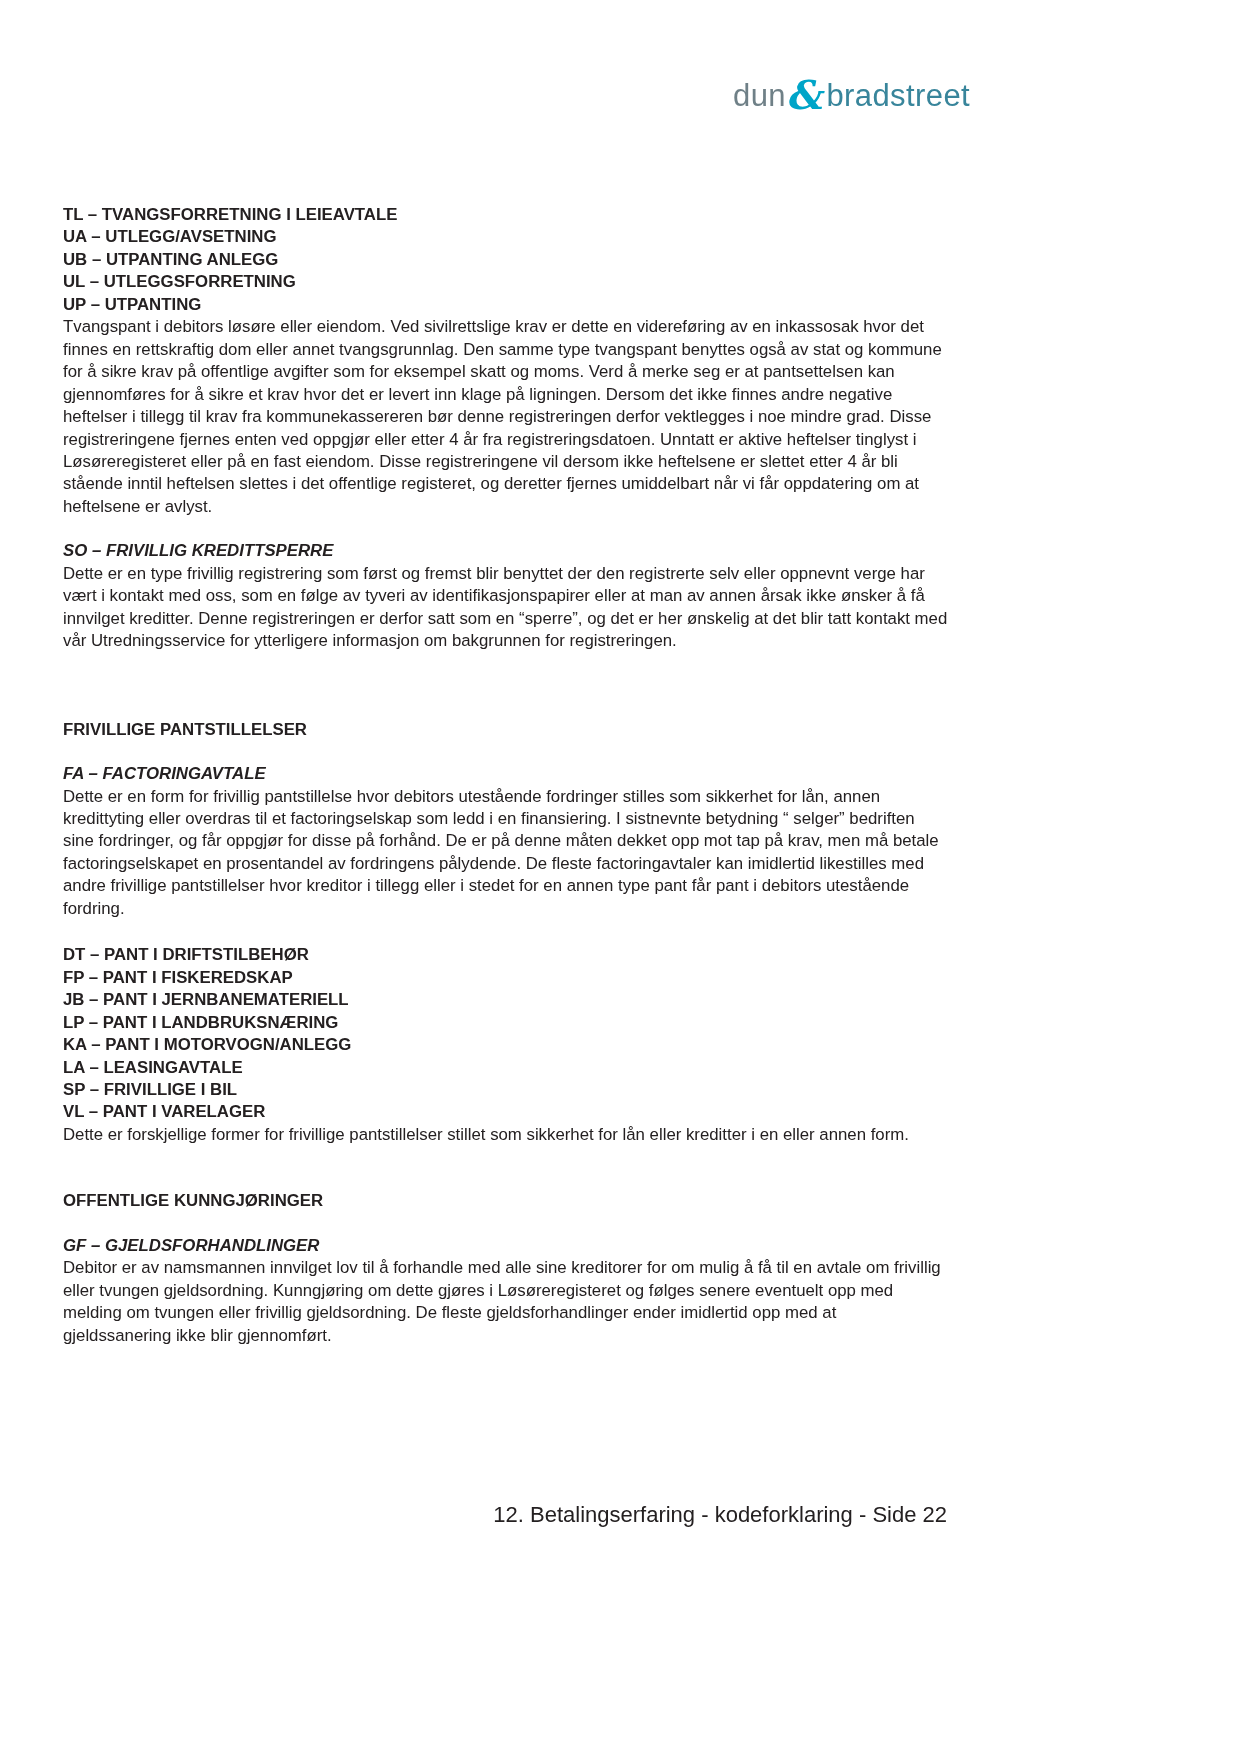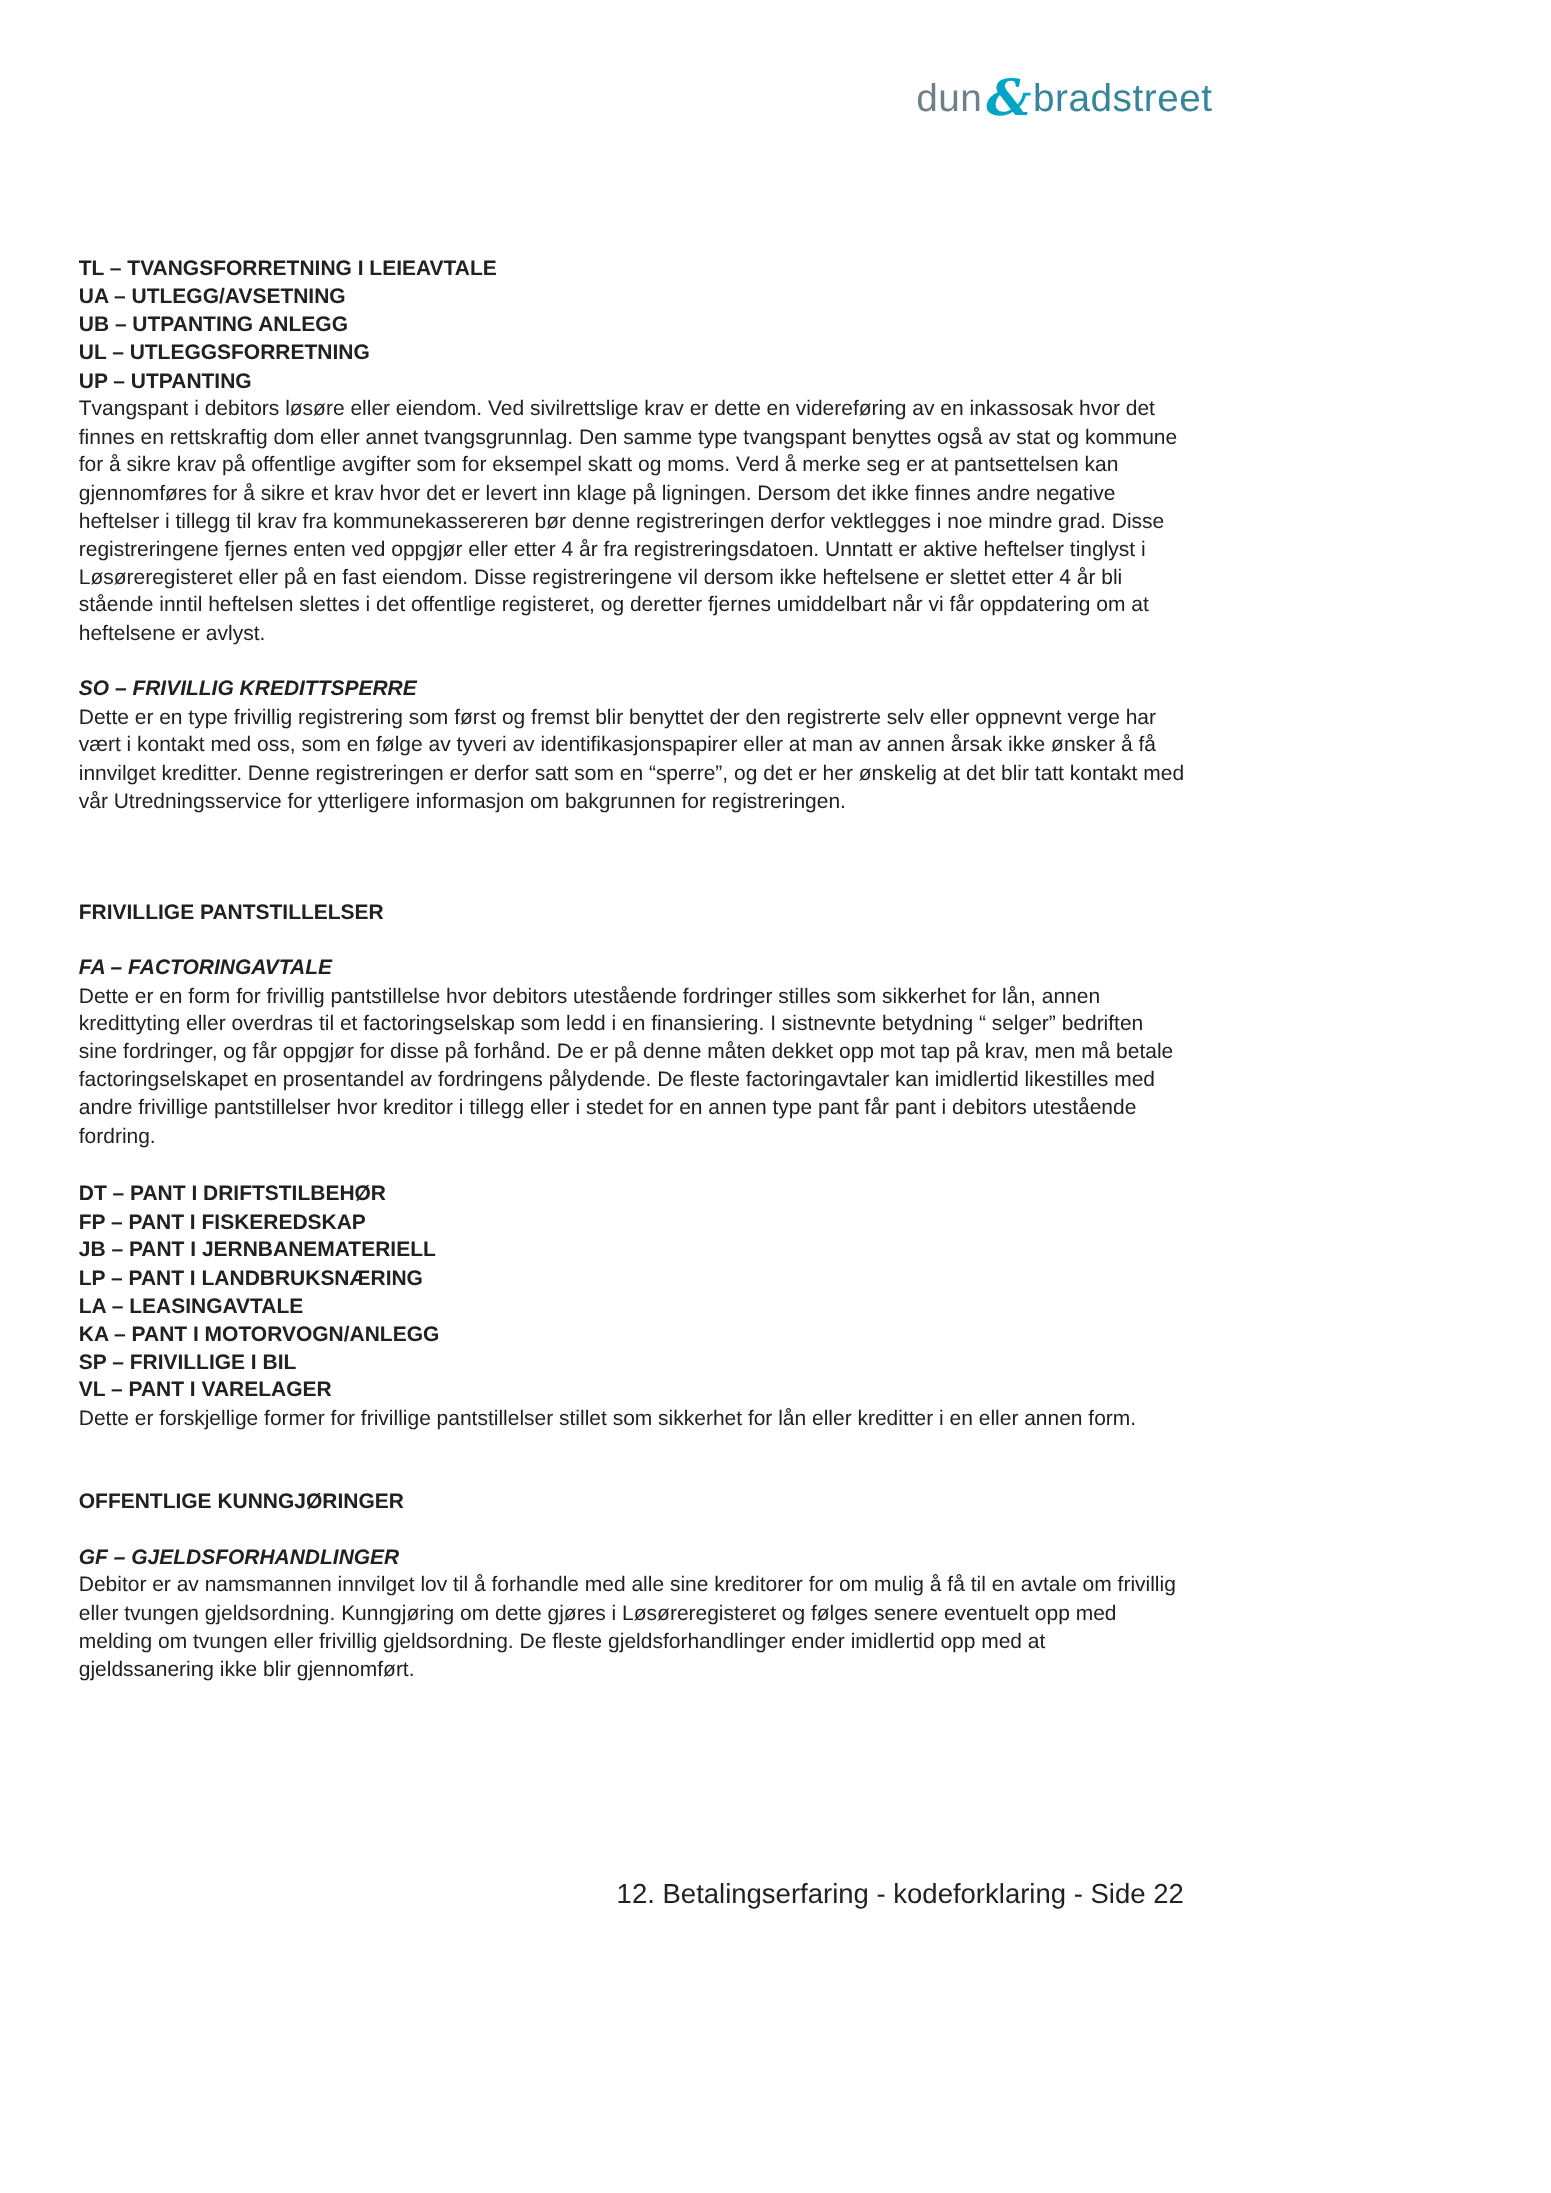--- a/index.html
+++ b/index.html
@@ -14,21 +14,21 @@
   .page {
     position: relative;
     width: 1241px;
     height: 1754px;
     background: #ffffff;
     overflow: hidden;
   }
   
   .logo {
     position: absolute;
-    top: 56px;
+    top: 72px;
     left: 733px;
     font-size: 31px;
     letter-spacing: 0.4px;
     white-space: nowrap;
     line-height: 1;
   }
   .logo-dun { color: #6f8087; }
   .logo-amp {
     color: #00a5c8;
     font-family: "DejaVu Serif", serif;
@@ -98,22 +98,22 @@
     <h2 class="section-title-1">FRIVILLIGE PANTSTILLELSER</h2>
 
     <h3 class="mt-line">FA – FACTORINGAVTALE</h3>
     <p>Dette er en form for frivillig pantstillelse hvor debitors utestående fordringer stilles som sikkerhet for lån, annen kredittyting eller overdras til et factoringselskap som ledd i en finansiering. I sistnevnte betydning “ selger” bedriften sine fordringer, og får oppgjør for disse på forhånd. De er på denne måten dekket opp mot tap på krav, men må betale factoringselskapet en prosentandel av fordringens pålydende. De fleste factoringavtaler kan imidlertid likestilles med andre frivillige pantstillelser hvor kreditor i tillegg eller i stedet for en annen type pant får pant i debitors utestående fordring.</p>
 
     <div class="code-list mt-codes">
       <h3>DT – PANT I DRIFTSTILBEHØR</h3>
       <h3>FP – PANT I FISKEREDSKAP</h3>
       <h3>JB – PANT I JERNBANEMATERIELL</h3>
       <h3>LP – PANT I LANDBRUKSNÆRING</h3>
+      <h3>KA – PANT I MOTORVOGN/ANLEGG</h3>
       <h3>LA – LEASINGAVTALE</h3>
-      <h3>KA – PANT I MOTORVOGN/ANLEGG</h3>
       <h3>SP – FRIVILLIGE I BIL</h3>
       <h3>VL – PANT I VARELAGER</h3>
     </div>
     <p>Dette er forskjellige former for frivillige pantstillelser stillet som sikkerhet for lån eller kreditter i en eller annen form.</p>
 
     <h2 class="section-title-2">OFFENTLIGE KUNNGJØRINGER</h2>
 
     <h3 class="mt-line">GF – GJELDSFORHANDLINGER</h3>
     <p>Debitor er av namsmannen innvilget lov til å forhandle med alle sine kreditorer for om mulig å få til en avtale om frivillig eller tvungen gjeldsordning. Kunngjøring om dette gjøres i Løsøreregisteret og følges senere eventuelt opp med melding om tvungen eller frivillig gjeldsordning. De fleste gjeldsforhandlinger ender imidlertid opp med at gjeldssanering ikke blir gjennomført.</p>
 

